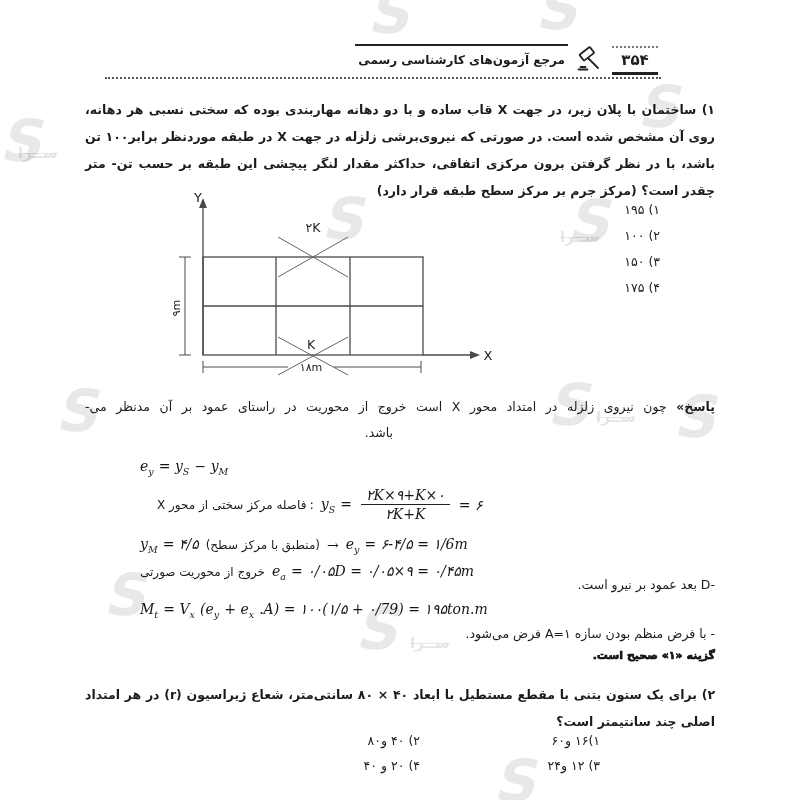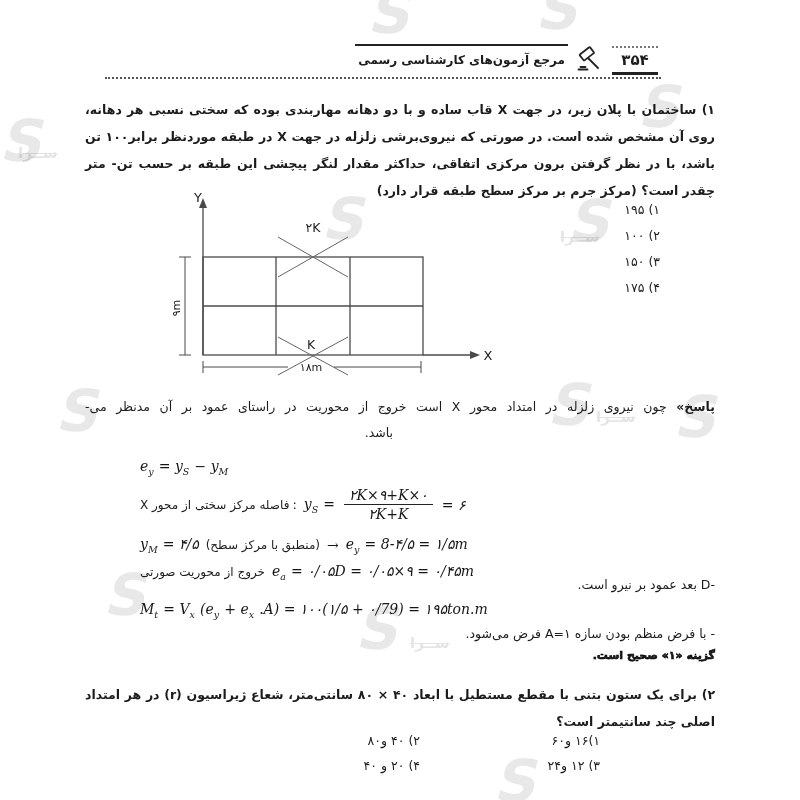--- a/index.html
+++ b/index.html
@@ -37,21 +37,21 @@
   .bashod{text-align:right;margin-right:322px;}
   .eq{position:absolute;left:140px;direction:ltr;white-space:nowrap;}
   .eqflex{display:flex;align-items:center;gap:7px;}
   .math{font-family:"DejaVu Serif","DejaVu Sans",serif;font-style:italic;font-size:14px;color:#161616;}
   .msub{font-family:"DejaVu Serif","DejaVu Sans",serif;font-style:italic;font-size:9.5px;}
   .falabel{font-family:"DejaVu Sans",sans-serif;font-size:12px;direction:rtl;unicode-bidi:isolate;}
   .colon{font-size:13px;margin-left:-4px;}
   .frac{display:inline-block;text-align:center;vertical-align:middle;margin:0 2px;}
   .frac .num{display:block;border-bottom:1.3px solid #222;padding:0 5px 1px;}
   .frac .den{display:block;padding:1px 5px 0;}
-  .e1{top:456px;} .e2{top:487px;} .e3{top:534px;} .e4{top:561px;} .e5{top:599px;}
+  .e1{top:456px;} .e2{top:487px;margin-left:17px;} .e3{top:534px;} .e4{top:561px;} .e5{top:599px;}
   .note-r{position:absolute;right:85px;direction:rtl;font-size:12.5px;white-space:nowrap;}
   .nd{top:577px;} .na{top:626px;}
   .verdict{position:absolute;top:649px;right:85px;direction:rtl;font-size:11px;font-weight:bold;
            -webkit-text-stroke:0.6px #000;letter-spacing:.2px;}
 </style>
 </head>
 <body>
 
 <div class="page">
 
@@ -165,21 +165,21 @@
 
   <div class="eq e3 eqflex">
     <span>
       <span class="math">y</span><sub class="msub">M</sub>
       <span class="math">= ۴/۵</span>
     </span>
     <span class="falabel">(منطبق با مرکز سطح)</span>
     <span class="math">→</span>
     <span>
       <span class="math">e</span><sub class="msub">y</sub>
-      <span class="math">= 8-۴/۵ = ۱/۵m</span>
+      <span class="math">= ۶-۴/۵ = ۱/6m</span>
     </span>
   </div>
 
   <div class="eq e4 eqflex">
     <span class="falabel">خروج از محوریت صورتی</span>
     <span>
       <span class="math">e</span><sub class="msub">a</sub>
       <span class="math">= ۰/۰۵D = ۰/۰۵×۹ = ۰/۴۵m</span>
     </span>
   </div>

